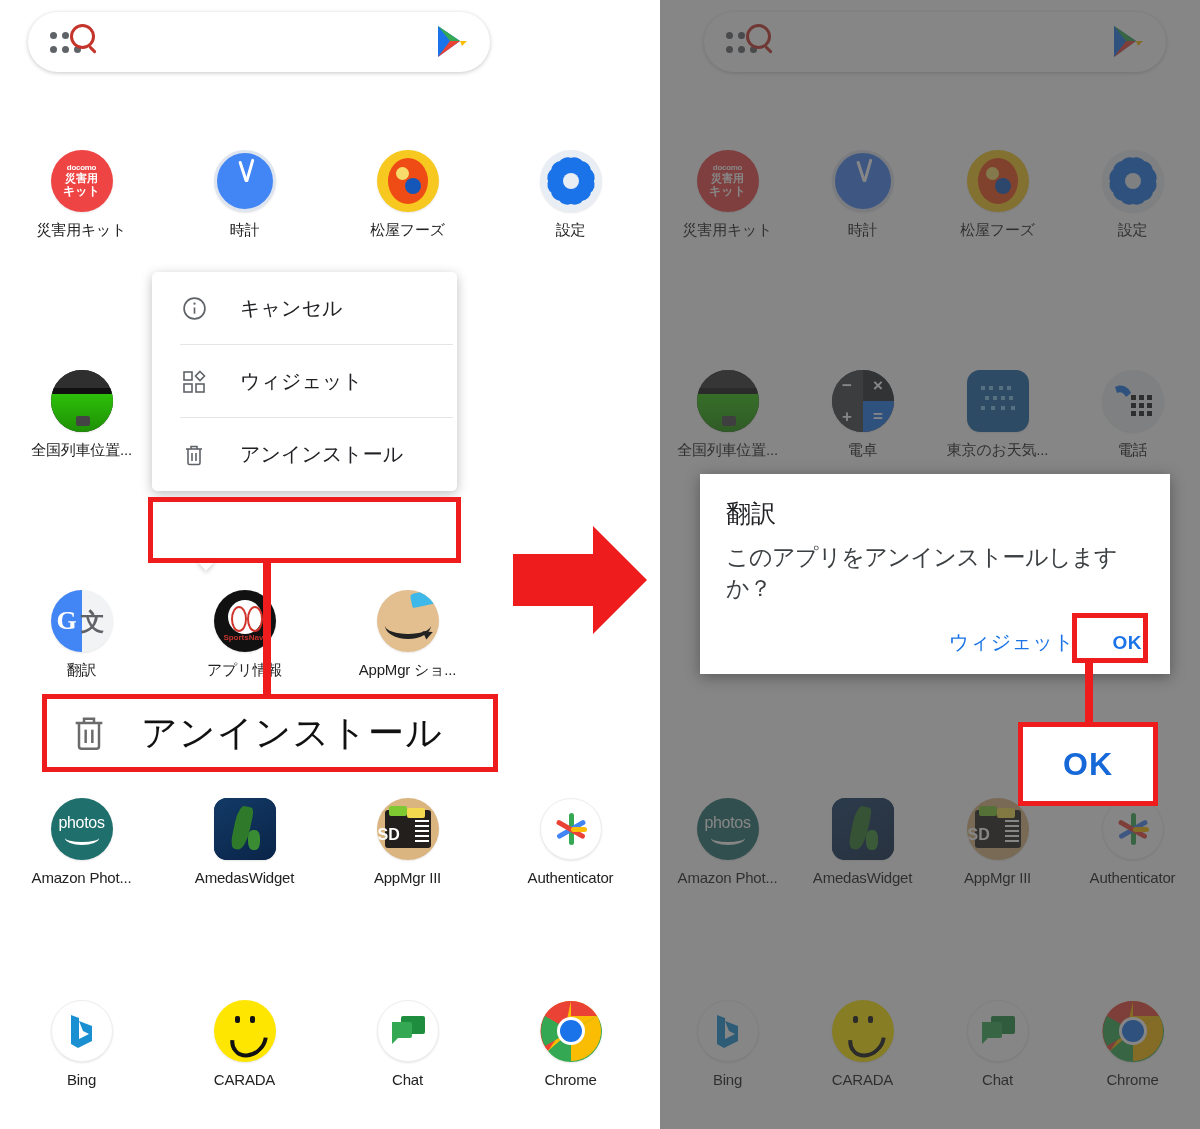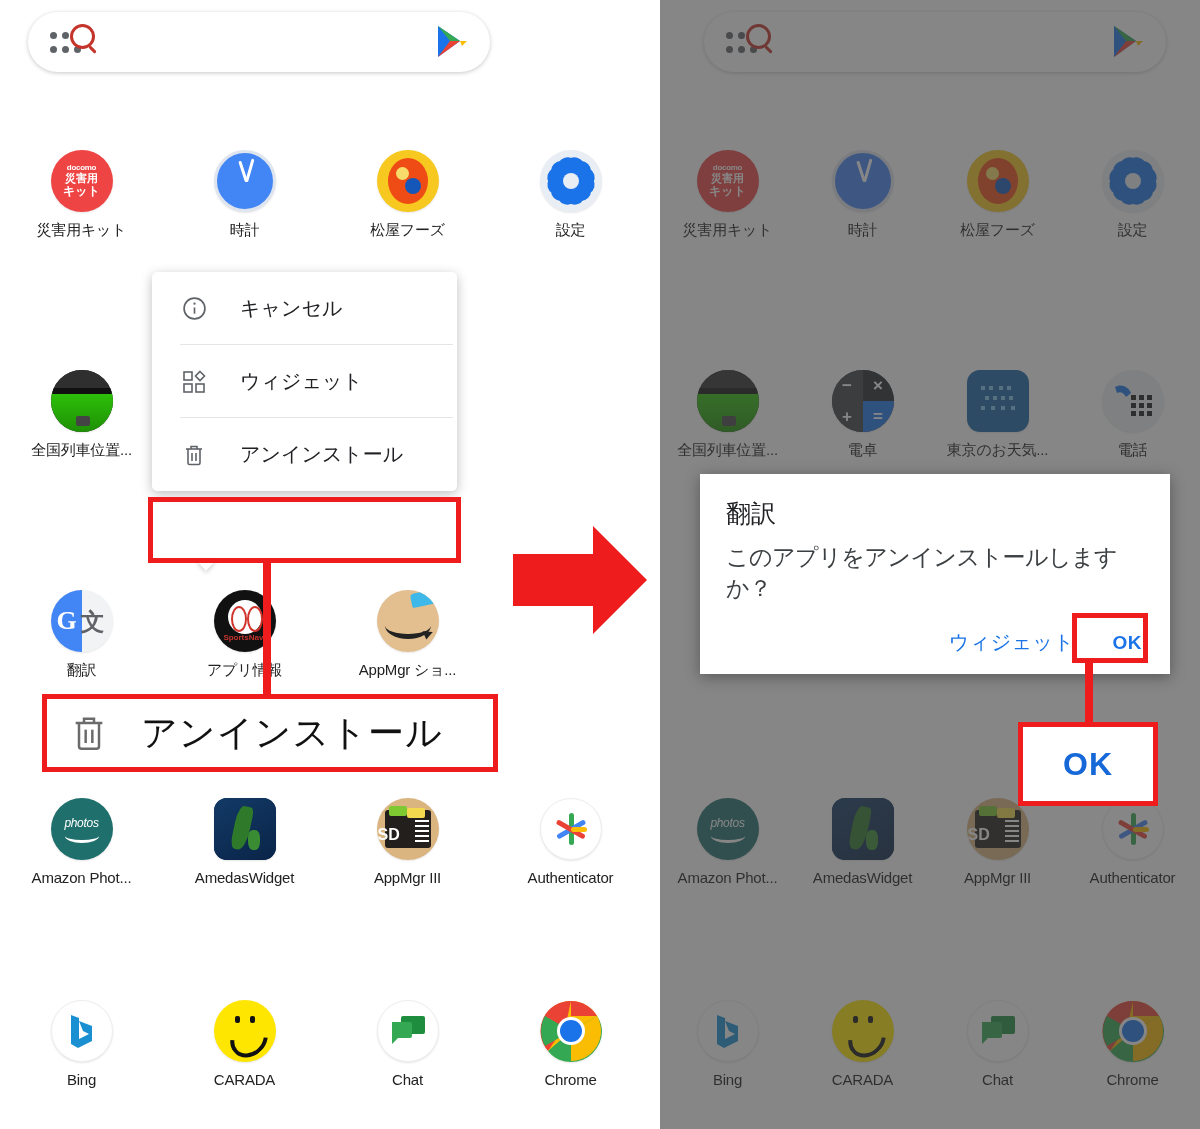--- a/index.html
+++ b/index.html
@@ -101,21 +101,21 @@
   .ic-baseball .s1{left:17px;}
   .ic-baseball .s2{left:33px;}
   .ic-baseball .txt{position:absolute;left:0;right:0;bottom:10px;text-align:center;font-size:8px;color:#c2352e;font-weight:bold;}
 
   .ic-amazon{background:#e3bf8f;}
   .ic-amazon .cap{position:absolute;left:34px;top:2px;width:22px;height:14px;background:#3db8e8;border-radius:4px 8px 2px 2px;transform:rotate(-12deg);}
   .ic-amazon .smile{position:absolute;left:8px;top:22px;width:46px;height:22px;border-bottom:5px solid #222;border-radius:0 0 50% 50%;}
   .ic-amazon .smile:after{content:"";position:absolute;right:-2px;bottom:-4px;border-left:9px solid #222;border-top:5px solid transparent;border-bottom:4px solid transparent;transform:rotate(-25deg);}
 
   .ic-photos{background:#1f6f6c;color:#fff;flex-direction:column;}
-  .ic-photos .p1{font-size:12px;letter-spacing:-.3px;font-style:italic;}
+  .ic-photos .p1{font-size:16px;letter-spacing:-.3px;}
   .ic-photos .p2{width:34px;height:11px;border-bottom:3px solid #fff;border-radius:0 0 50% 50%;margin-top:-1px;}
 
   .ic-amedas{background:#0d2d56;}
   .ic-amedas .sea{position:absolute;inset:0;background:linear-gradient(150deg,#123a66,#0a2448);}
   .ic-amedas .land{position:absolute;left:20px;top:8px;width:16px;height:44px;background:#2f7a2a;border-radius:40% 20% 50% 30%;transform:rotate(12deg);}
   .ic-amedas .land2{position:absolute;left:34px;top:32px;width:12px;height:20px;background:#3a8c33;border-radius:40%;}
 
   .ic-appmgr{background:#dbb57f;}
   .ic-appmgr .box{position:absolute;left:8px;top:12px;width:46px;height:38px;background:#231f1c;border-radius:3px;}
   .ic-appmgr .sd{position:absolute;left:1px;top:28px;color:#fff;font-size:16px;font-weight:bold;text-align:right;}

